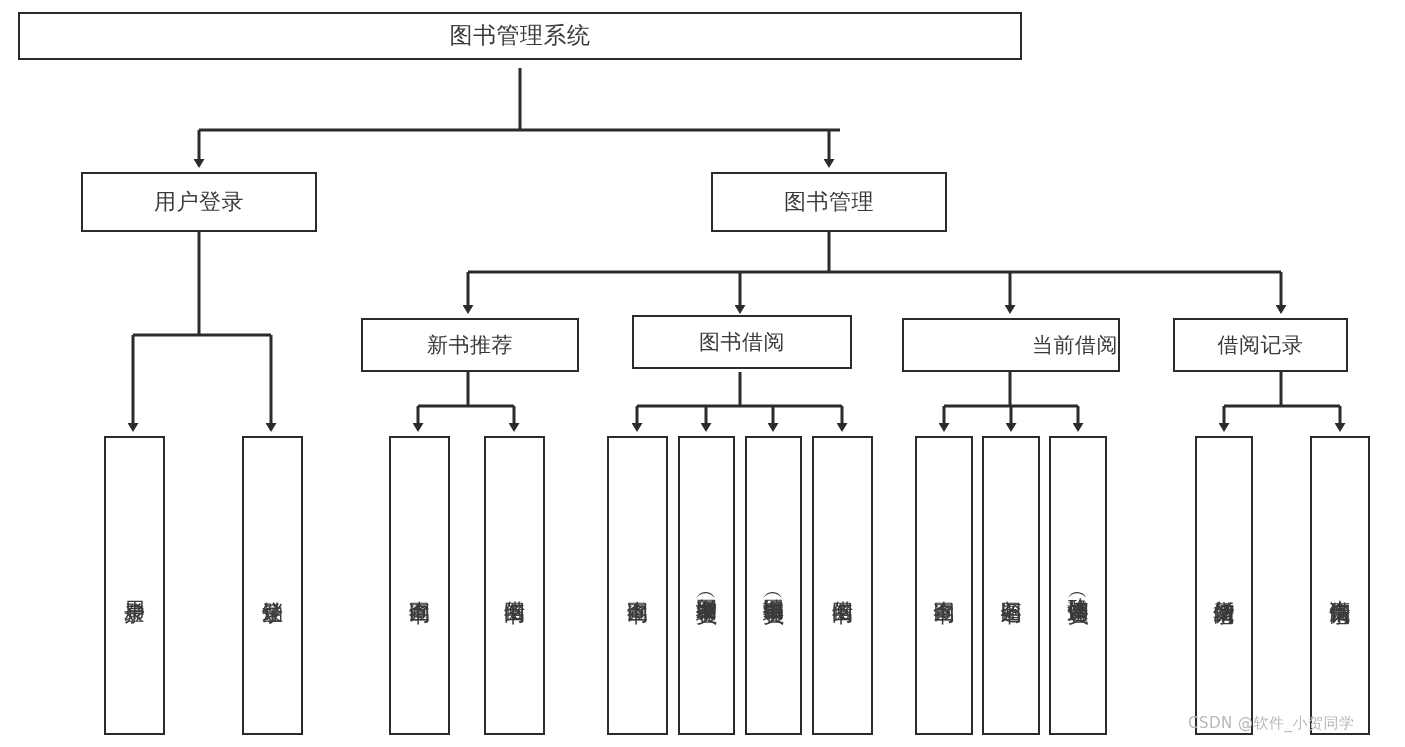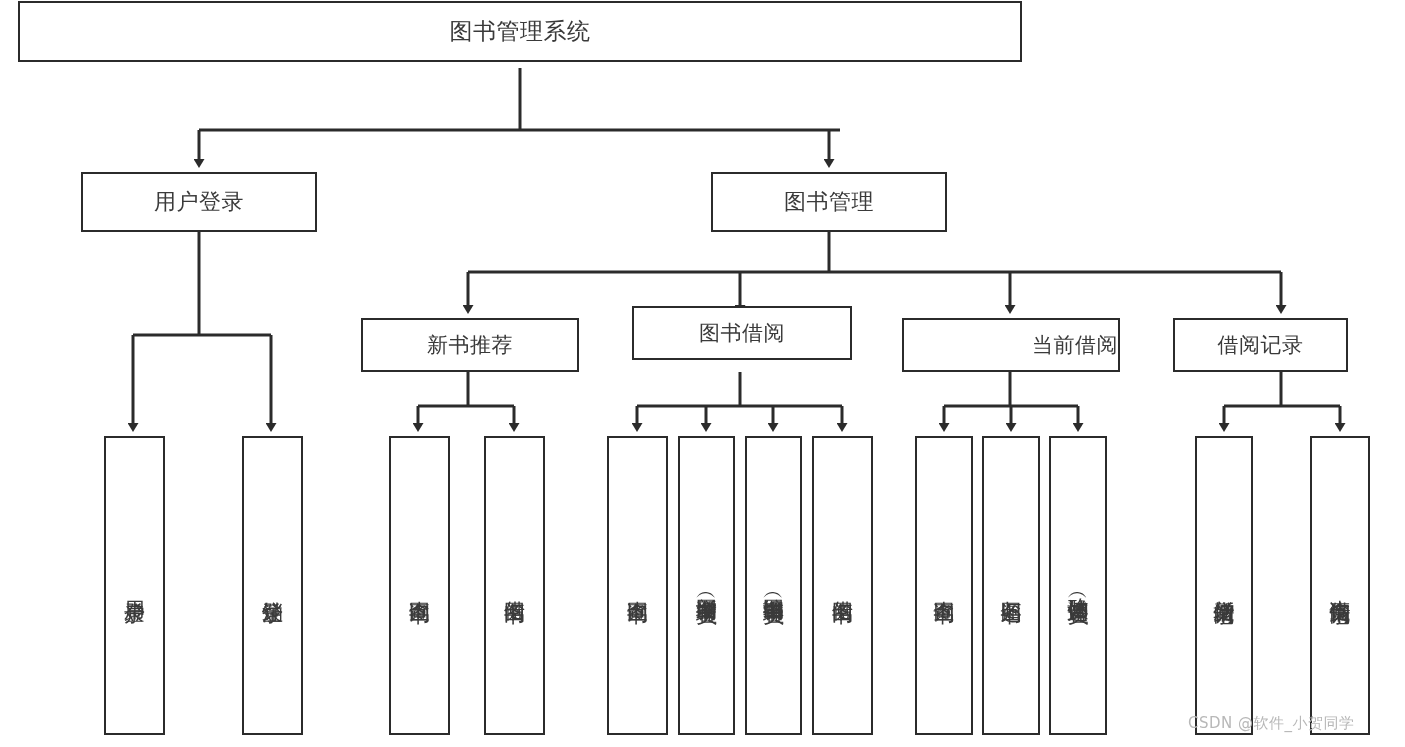--- a/index.html
+++ b/index.html
@@ -117,35 +117,35 @@
       <path d="M1011,406 L1011,424" marker-end="url(#arrow)"></path>
       <path d="M1078,406 L1078,424" marker-end="url(#arrow)"></path>
 
       <path d="M1281,372 L1281,406"></path>
       <path d="M1224,406 L1340,406"></path>
       <path d="M1224,406 L1224,424" marker-end="url(#arrow)"></path>
       <path d="M1340,406 L1340,424" marker-end="url(#arrow)"></path>
     </g>
   </svg>
 
-  <div class="node root" style="left:18px;top:1px;width:1004px;height:61px;">
+  <div class="node root" style="left:18px;top:12px;width:1004px;height:48px;">
     <span class="label">图书管理系统</span>
   </div>
 
   <div class="node level1" style="left:81px;top:172px;width:236px;height:60px;">
     <span class="label">用户登录</span>
   </div>
   <div class="node level2" style="left:361px;top:318px;width:218px;height:54px;">
     <span class="label">新书推荐</span>
   </div>
 
   <div class="node level1" style="left:711px;top:172px;width:236px;height:60px;">
     <span class="label">图书管理</span>
   </div>
-  <div class="node level2" style="left:632px;top:306px;width:220px;height:54px;">
+  <div class="node level2" style="left:632px;top:315px;width:220px;height:54px;">
     <span class="label">图书借阅</span>
   </div>
   <div class="node level2" style="left:902px;top:318px;width:218px;height:54px;justify-content:flex-end;">
     <span class="label">当前借阅</span>
   </div>
   <div class="node level2" style="left:1173px;top:318px;width:175px;height:54px;">
     <span class="label">借阅记录</span>
   </div>
 
   <div class="node leaf" style="left:104px;top:436px;width:61px;height:299px;">

